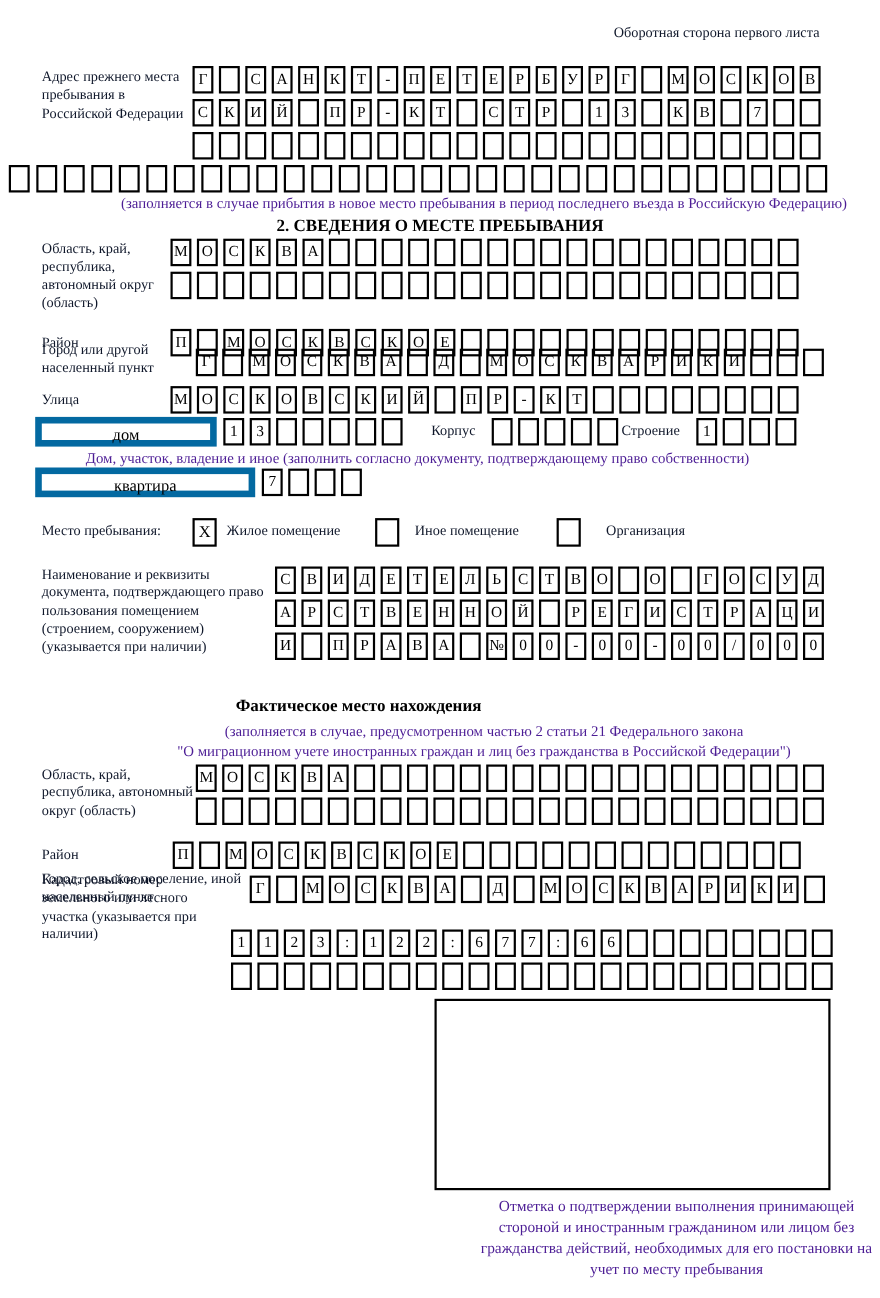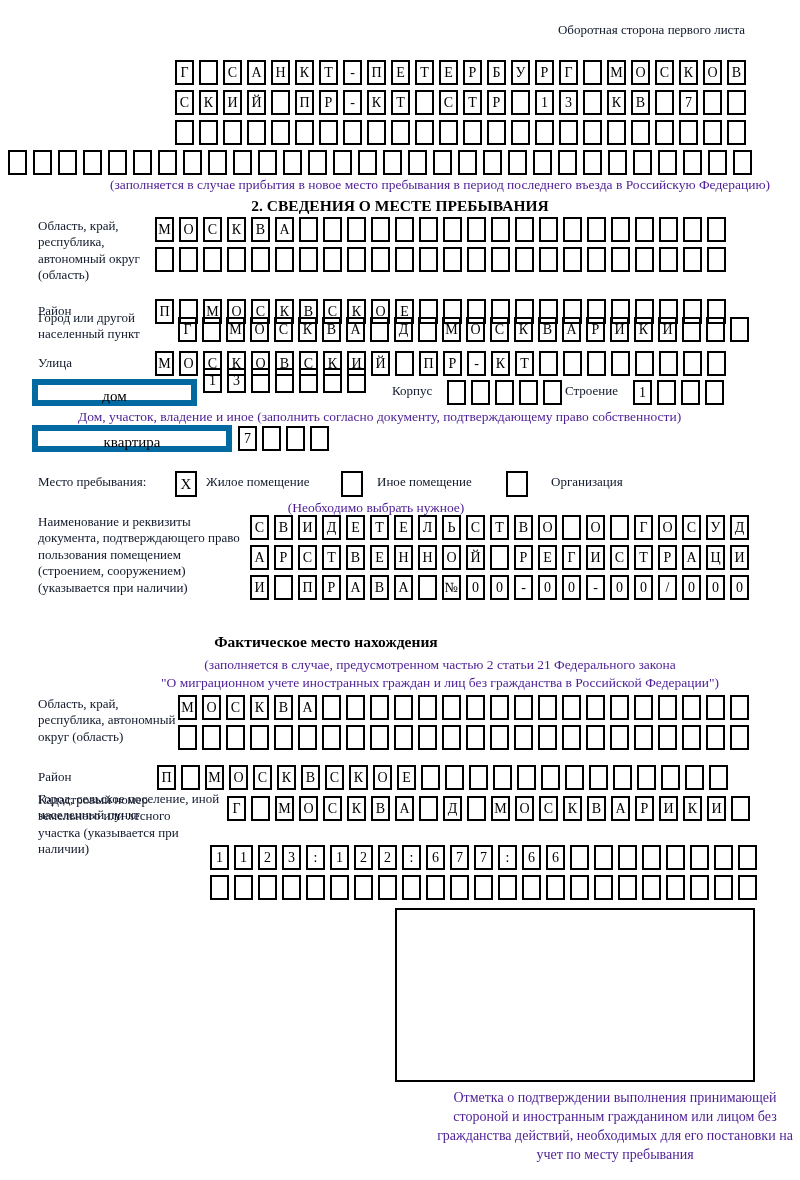--- a/index.html
+++ b/index.html
@@ -31,20 +31,21 @@
   }
   .stamp-rect { border:2px solid #000; background:#fff; }
 </style>
 </head>
 <body>
 
 <div class="sheet">
 
   <div class="abs label" style="top:22px; right:55px;">Оборотная сторона первого листа</div>
 
+  <div class="abs label" style="top:62px; left:38px; width:137px;">Адрес прежнего места пребывания в Российской Федерации</div>
   <div class="abs" style="top:60px; left:175px;">
     <div class="boxrow rowgap"><span class="box">Г</span><span class="box"></span><span class="box">С</span><span class="box">А</span><span class="box">Н</span><span class="box">К</span><span class="box">Т</span><span class="box">-</span><span class="box">П</span><span class="box">Е</span><span class="box">Т</span><span class="box">Е</span><span class="box">Р</span><span class="box">Б</span><span class="box">У</span><span class="box">Р</span><span class="box">Г</span><span class="box"></span><span class="box">М</span><span class="box">О</span><span class="box">С</span><span class="box">К</span><span class="box">О</span><span class="box">В</span></div>
     <div class="boxrow rowgap"><span class="box">С</span><span class="box">К</span><span class="box">И</span><span class="box">Й</span><span class="box"></span><span class="box">П</span><span class="box">Р</span><span class="box">-</span><span class="box">К</span><span class="box">Т</span><span class="box"></span><span class="box">С</span><span class="box">Т</span><span class="box">Р</span><span class="box"></span><span class="box">1</span><span class="box">3</span><span class="box"></span><span class="box">К</span><span class="box">В</span><span class="box"></span><span class="box">7</span><span class="box"></span><span class="box"></span></div>
     <div class="boxrow"><span class="box"></span><span class="box"></span><span class="box"></span><span class="box"></span><span class="box"></span><span class="box"></span><span class="box"></span><span class="box"></span><span class="box"></span><span class="box"></span><span class="box"></span><span class="box"></span><span class="box"></span><span class="box"></span><span class="box"></span><span class="box"></span><span class="box"></span><span class="box"></span><span class="box"></span><span class="box"></span><span class="box"></span><span class="box"></span><span class="box"></span><span class="box"></span></div>
   </div>
   <div class="abs boxrow gap6" style="top:150px; left:8px;"><span class="box"></span><span class="box"></span><span class="box"></span><span class="box"></span><span class="box"></span><span class="box"></span><span class="box"></span><span class="box"></span><span class="box"></span><span class="box"></span><span class="box"></span><span class="box"></span><span class="box"></span><span class="box"></span><span class="box"></span><span class="box"></span><span class="box"></span><span class="box"></span><span class="box"></span><span class="box"></span><span class="box"></span><span class="box"></span><span class="box"></span><span class="box"></span><span class="box"></span><span class="box"></span><span class="box"></span><span class="box"></span><span class="box"></span><span class="box"></span></div>
   <div class="abs caption center" style="top:177px; left:0; width:800px;">(заполняется в случае прибытия в новое место пребывания в период последнего въезда в Российскую Федерацию)</div>
 
   <div class="abs title" style="top:197px; left:0; width:800px;">2. СВЕДЕНИЯ О МЕСТЕ ПРЕБЫВАНИЯ</div>
 
@@ -57,38 +58,37 @@
   <div class="abs label" style="top:303px; left:38px;">Район</div>
   <div class="abs boxrow" style="top:299px; left:155px;"><span class="box">П</span><span class="box"></span><span class="box">М</span><span class="box">О</span><span class="box">С</span><span class="box">К</span><span class="box">В</span><span class="box">С</span><span class="box">К</span><span class="box">О</span><span class="box">Е</span><span class="box"></span><span class="box"></span><span class="box"></span><span class="box"></span><span class="box"></span><span class="box"></span><span class="box"></span><span class="box"></span><span class="box"></span><span class="box"></span><span class="box"></span><span class="box"></span><span class="box"></span></div>
 
   <div class="abs label" style="top:310px; left:38px; width:140px;font-family:Liberation Serif, serif;">Город или другой населенный пункт</div>
   <div class="abs boxrow" style="top:317px; left:178px;"><span class="box">Г</span><span class="box"></span><span class="box">М</span><span class="box">О</span><span class="box">С</span><span class="box">К</span><span class="box">В</span><span class="box">А</span><span class="box"></span><span class="box">Д</span><span class="box"></span><span class="box">М</span><span class="box">О</span><span class="box">С</span><span class="box">К</span><span class="box">В</span><span class="box">А</span><span class="box">Р</span><span class="box">И</span><span class="box">К</span><span class="box">И</span><span class="box"></span><span class="box"></span><span class="box"></span></div>
 
   <div class="abs label" style="top:355px; left:38px;">Улица</div>
   <div class="abs boxrow" style="top:351px; left:155px;"><span class="box">М</span><span class="box">О</span><span class="box">С</span><span class="box">К</span><span class="box">О</span><span class="box">В</span><span class="box">С</span><span class="box">К</span><span class="box">И</span><span class="box">Й</span><span class="box"></span><span class="box">П</span><span class="box">Р</span><span class="box">-</span><span class="box">К</span><span class="box">Т</span><span class="box"></span><span class="box"></span><span class="box"></span><span class="box"></span><span class="box"></span><span class="box"></span><span class="box"></span><span class="box"></span></div>
 
   <div class="abs widebox" style="top:379px; left:32px; width:165px;">дом</div>
-  <div class="abs boxrow" style="top:368px; left:203px;"><span class="box">1</span><span class="box">3</span><span class="box"></span><span class="box"></span><span class="box"></span><span class="box"></span><span class="box"></span></div>
+  <div class="abs boxrow" style="top:380px; left:203px;"><span class="box">1</span><span class="box">3</span><span class="box"></span><span class="box"></span><span class="box"></span><span class="box"></span><span class="box"></span></div>
   <div class="abs label" style="top:383px; left:392px;">Корпус</div>
   <div class="abs boxrow" style="top:380px; left:447px;"><span class="box"></span><span class="box"></span><span class="box"></span><span class="box"></span><span class="box"></span></div>
   <div class="abs label" style="top:383px; left:565px;">Строение</div>
   <div class="abs boxrow" style="top:380px; left:633px;"><span class="box">1</span><span class="box"></span><span class="box"></span><span class="box"></span></div>
   <div class="abs caption" style="top:409px; left:38px;">Дом, участок, владение и иное (заполнить согласно документу, подтверждающему право собственности)</div>
 
   <div class="abs widebox" style="top:425px; left:32px; width:200px;">квартира</div>
   <div class="abs boxrow" style="top:426px; left:238px;"><span class="box">7</span><span class="box"></span><span class="box"></span><span class="box"></span></div>
 
   <div class="abs label" style="top:474px; left:38px;">Место пребывания:</div>
   <span class="abs checkbox" style="top:471px; left:175px;">X</span>
   <div class="abs label" style="top:474px; left:206px;">Жилое помещение</div>
   <span class="abs checkbox" style="top:471px; left:341px;"></span>
   <div class="abs label" style="top:474px; left:377px;">Иное помещение</div>
   <span class="abs checkbox" style="top:471px; left:506px;"></span>
   <div class="abs label" style="top:474px; left:551px;">Организация</div>
-  <div class="abs caption center" style="top:500px; left:0; width:672px;">(Необходимо выбрать нужное)</div>
 
   <div class="abs label" style="top:514px; left:38px; width:205px;">Наименование и реквизиты документа, подтверждающего право пользования помещением (строением, сооружением) (указывается при наличии)</div>
   <div class="abs" style="top:515px; left:250px;">
     <div class="boxrow rowgap"><span class="box">С</span><span class="box">В</span><span class="box">И</span><span class="box">Д</span><span class="box">Е</span><span class="box">Т</span><span class="box">Е</span><span class="box">Л</span><span class="box">Ь</span><span class="box">С</span><span class="box">Т</span><span class="box">В</span><span class="box">О</span><span class="box"></span><span class="box">О</span><span class="box"></span><span class="box">Г</span><span class="box">О</span><span class="box">С</span><span class="box">У</span><span class="box">Д</span></div>
     <div class="boxrow rowgap"><span class="box">А</span><span class="box">Р</span><span class="box">С</span><span class="box">Т</span><span class="box">В</span><span class="box">Е</span><span class="box">Н</span><span class="box">Н</span><span class="box">О</span><span class="box">Й</span><span class="box"></span><span class="box">Р</span><span class="box">Е</span><span class="box">Г</span><span class="box">И</span><span class="box">С</span><span class="box">Т</span><span class="box">Р</span><span class="box">А</span><span class="box">Ц</span><span class="box">И</span></div>
     <div class="boxrow"><span class="box">И</span><span class="box"></span><span class="box">П</span><span class="box">Р</span><span class="box">А</span><span class="box">В</span><span class="box">А</span><span class="box"></span><span class="box">№</span><span class="box">0</span><span class="box">0</span><span class="box">-</span><span class="box">0</span><span class="box">0</span><span class="box">-</span><span class="box">0</span><span class="box">0</span><span class="box">/</span><span class="box">0</span><span class="box">0</span><span class="box">0</span></div>
   </div>
 
   <div class="abs title" style="top:633px; left:0; width:652px;">Фактическое место нахождения</div>
   <div class="abs caption center" style="top:657px; left:0; width:800px;">(заполняется в случае, предусмотренном частью 2 статьи 21 Федерального закона</div>

